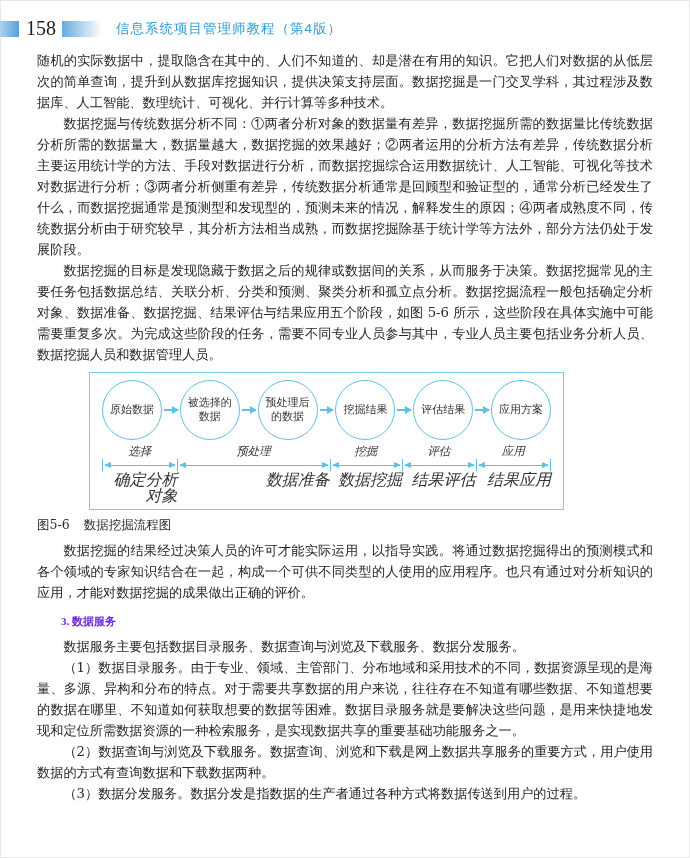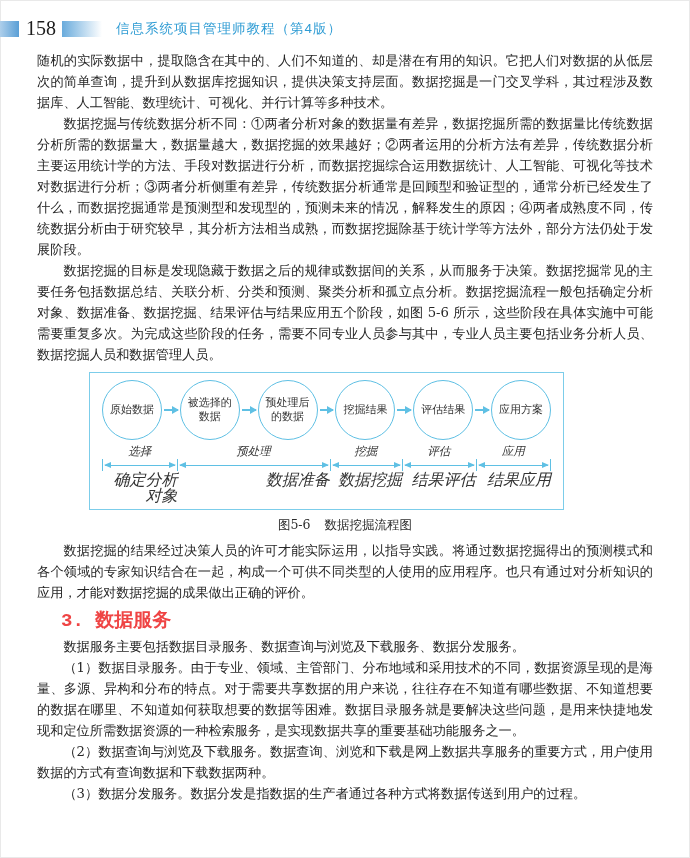--- a/index.html
+++ b/index.html
@@ -22,22 +22,22 @@
     font-family:"Liberation Sans",sans-serif;
   }
   
   .content {
     padding:13px 37px 0 37px; font-size:13.2px; line-height:21px; color:#262626;
     text-align:justify;
   }
   p.para { margin:0; }
   p.para.indent { text-indent:2em; }
   .section-heading {
-    color:#ef4444; font-family:Liberation Mono, monospace;
-    font-size:19px; font-weight:600; margin:8px 0 4px 0; padding-left:24px;
+    color:#6d28d9; font-family:Liberation Serif, serif;
+    font-size:11px; font-weight:600; margin:8px 0 4px 0; padding-left:24px;
   }
   
   .figure-box {
     box-sizing:border-box; width:475px; margin:7px 0 0 52px;
     border:1.5px solid #7ccdea; padding:7px 12px 5px 12px;
   }
   .circles-row { display:flex; align-items:center; }
   .flow-node {
     flex:none; width:60px; height:60px; border:1.5px solid #5fc0e4; border-radius:50%;
     display:flex; align-items:center; justify-content:center; box-sizing:border-box;
@@ -60,21 +60,21 @@
     border-right:7px solid #5fc0e4; border-top:3.5px solid transparent; border-bottom:3.5px solid transparent;
   }
   .strip-arrow-r {
     position:absolute; right:1px; top:3px; width:0; height:0;
     border-left:7px solid #5fc0e4; border-top:3.5px solid transparent; border-bottom:3.5px solid transparent;
   }
   .phase-bottom {
     text-align:right; font-size:16px; color:#333; line-height:16px;
     margin-top:1px; white-space:pre-line;
   }
-  .figure-caption { text-align:center; font-size:12.5px; color:#2b2b2b; margin:6px 0 6px 0; line-height:18px; }
+  .figure-caption { text-align:left; font-size:12.5px; color:#2b2b2b; margin:6px 0 6px 0; line-height:18px; }
   .figure-caption .cap-label { margin-right:14px; }
 </style>
 </head>
 <body>
 
 <div class="page">
 
   <div class="header">
     <div class="hbar-left"></div>
     <div class="page-num">158</div>

